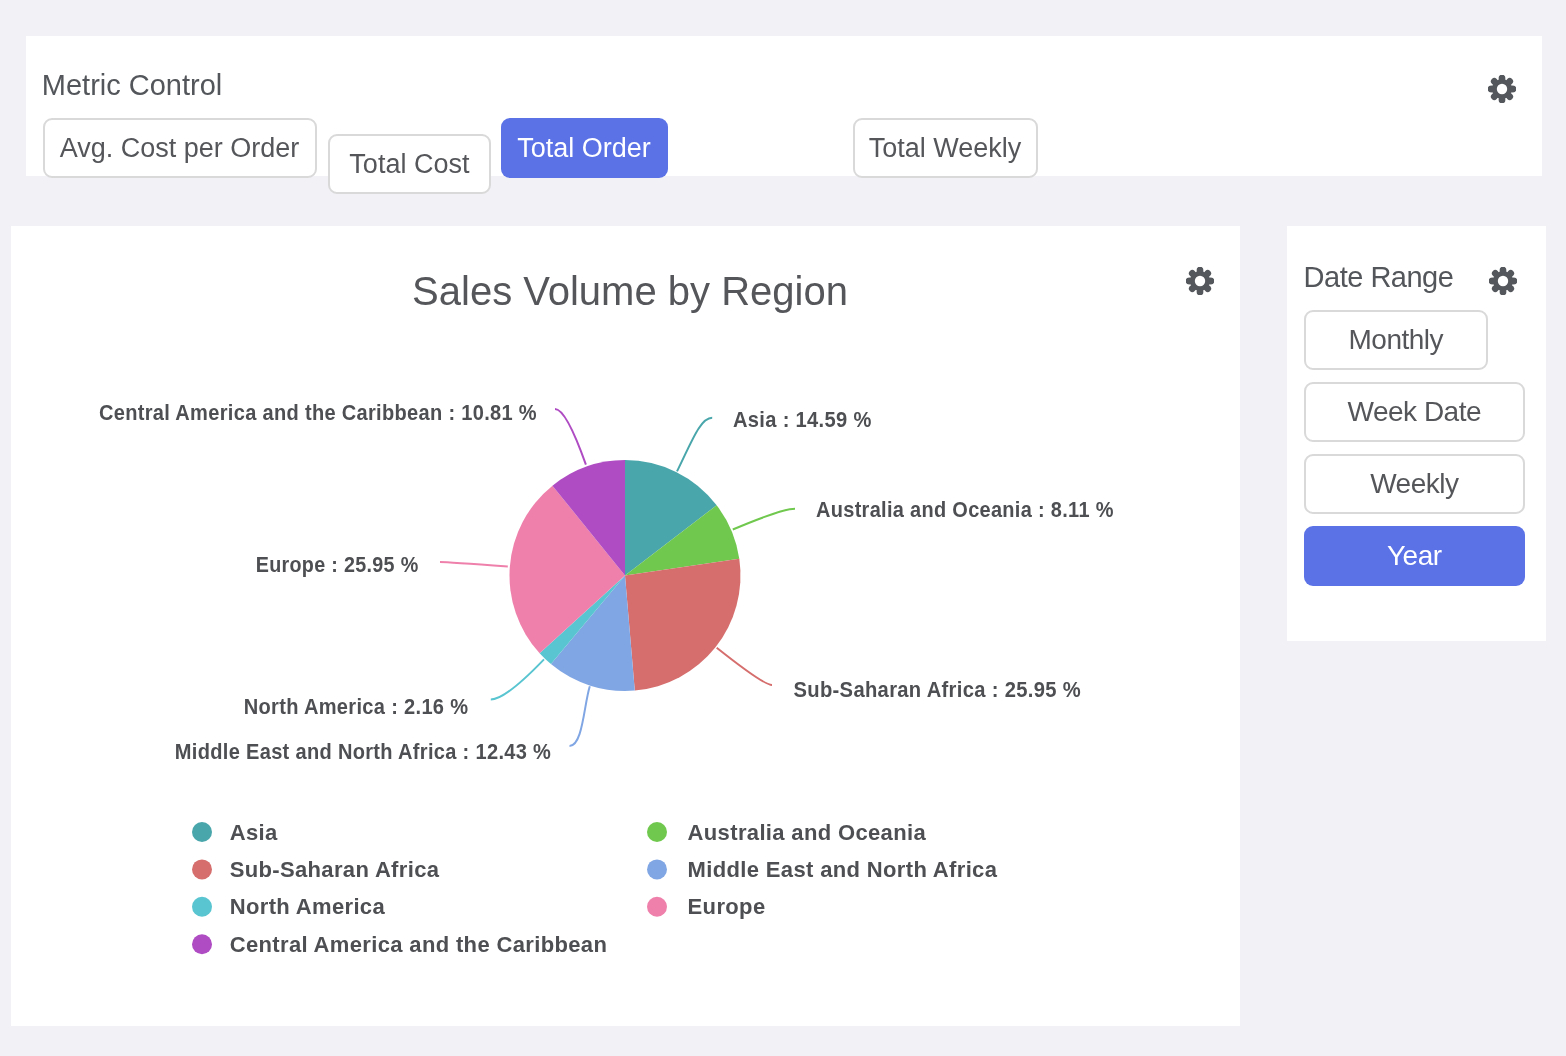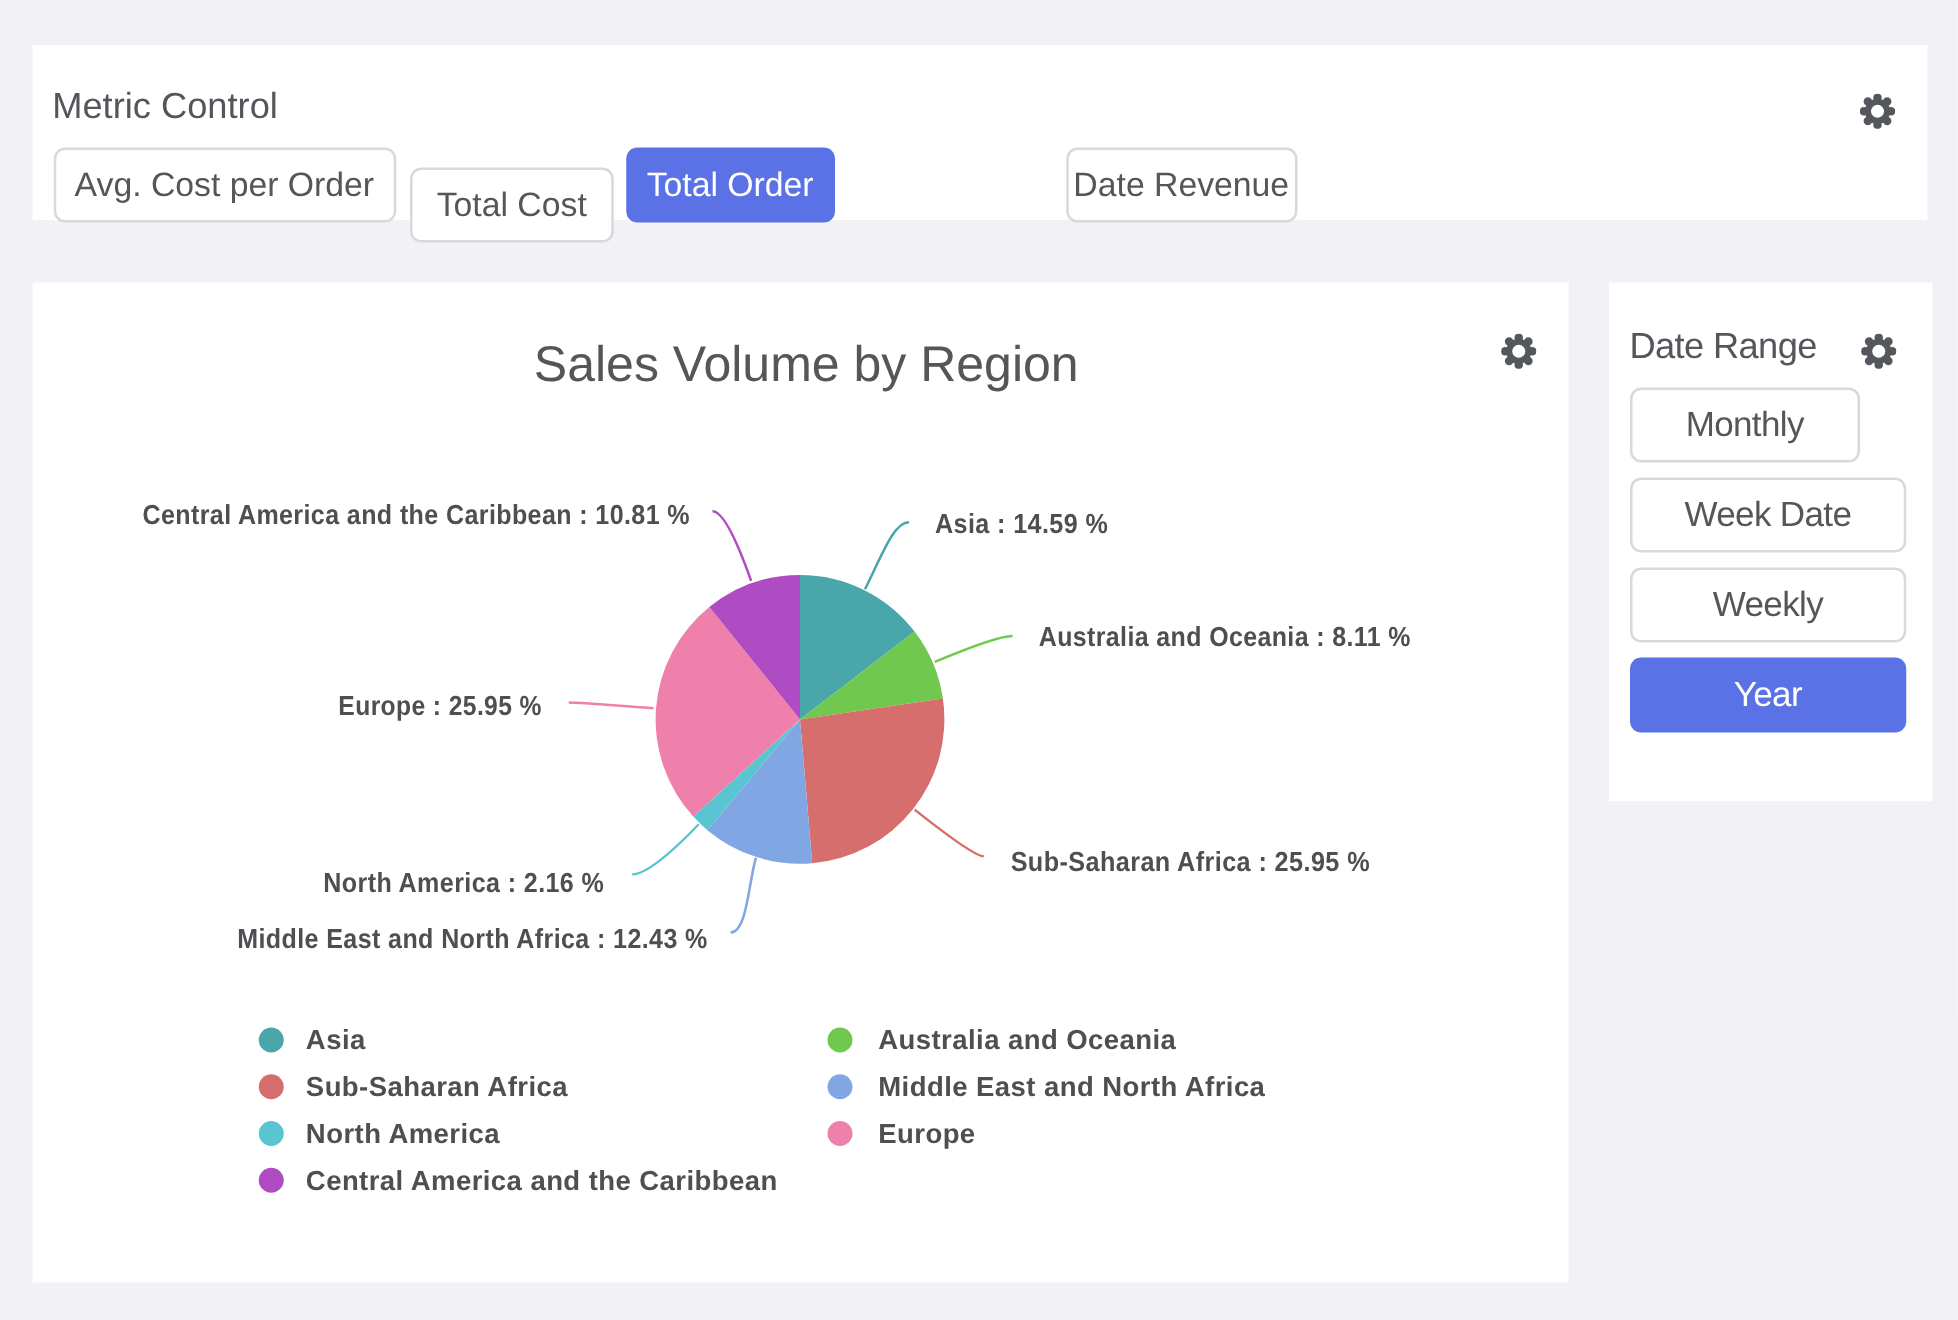--- a/index.html
+++ b/index.html
@@ -1,17 +1,17 @@
 <!DOCTYPE html>
 <html><head><meta charset="utf-8"><title>Dashboard</title><style>
 * { margin:0; padding:0; box-sizing:border-box; }
 html,body { width:1566px; height:1056px; background:#f1f1f6; font-family:"Liberation Sans", sans-serif; }
 .card { position:absolute; background:#fff; }
 #top { left:26px; top:36px; width:1516px; height:140px; }
-#main { left:26px; top:226px; width:1229px; height:800px; }
+#main { left:11px; top:226px; width:1229px; height:800px; }
 #right { left:1287px; top:226px; width:259px; height:415px; }
 .hd { position:absolute; font-size:29px; color:#53565a; }
 .btn { position:absolute; height:60px; border:2px solid #d9d9d9; border-radius:9px; background:#fff;
   font-size:27px; color:#54565a; display:flex; align-items:center; justify-content:center; }
 #right .btn { font-size:28px; letter-spacing:-0.5px; }
 .btn.sel { background:#5b72e7; border:none; color:#fff; }
 .gear { position:absolute; }
 .plab { font-size:22px; font-weight:bold; fill:#4d4f52; font-family:"Liberation Sans", sans-serif; }
 .pleg { letter-spacing:0.35px; }
 </style></head>
@@ -28,21 +28,21 @@
 <circle cx="0" cy="-10.9" r="3.4" transform="rotate(180)"></circle>
 <circle cx="0" cy="-10.9" r="3.4" transform="rotate(225)"></circle>
 <circle cx="0" cy="-10.9" r="3.4" transform="rotate(270)"></circle>
 <circle cx="0" cy="-10.9" r="3.4" transform="rotate(315)"></circle>
 </g>
       <circle r="5.2" fill="#fff"></circle>
     </svg>
   <div class="btn" style="left:16.5px; top:82px; width:274px;">Avg. Cost per Order</div>
   <div class="btn" style="left:301.9px; top:82px; width:163px;margin-top:16px;">Total Cost</div>
   <div class="btn sel" style="left:474.6px; top:82px; width:167px;">Total Order</div>
-  <div class="btn" style="left:826.5px; top:82px; width:185px;">Date Revenue</div>
+  <div class="btn" style="left:826.5px; top:82px; width:185px;">Total Weekly</div>
 </div>
 <div class="card" id="main">
   <svg class="gear" width="28" height="28" viewBox="-14 -14 28 28" style="left:1174.9px; top:40.5px;">
 <g fill="#54575c">
 <circle r="10.1"></circle>
 <circle cx="0" cy="-10.9" r="3.4" transform="rotate(0)"></circle>
 <circle cx="0" cy="-10.9" r="3.4" transform="rotate(45)"></circle>
 <circle cx="0" cy="-10.9" r="3.4" transform="rotate(90)"></circle>
 <circle cx="0" cy="-10.9" r="3.4" transform="rotate(135)"></circle>
 <circle cx="0" cy="-10.9" r="3.4" transform="rotate(180)"></circle>

